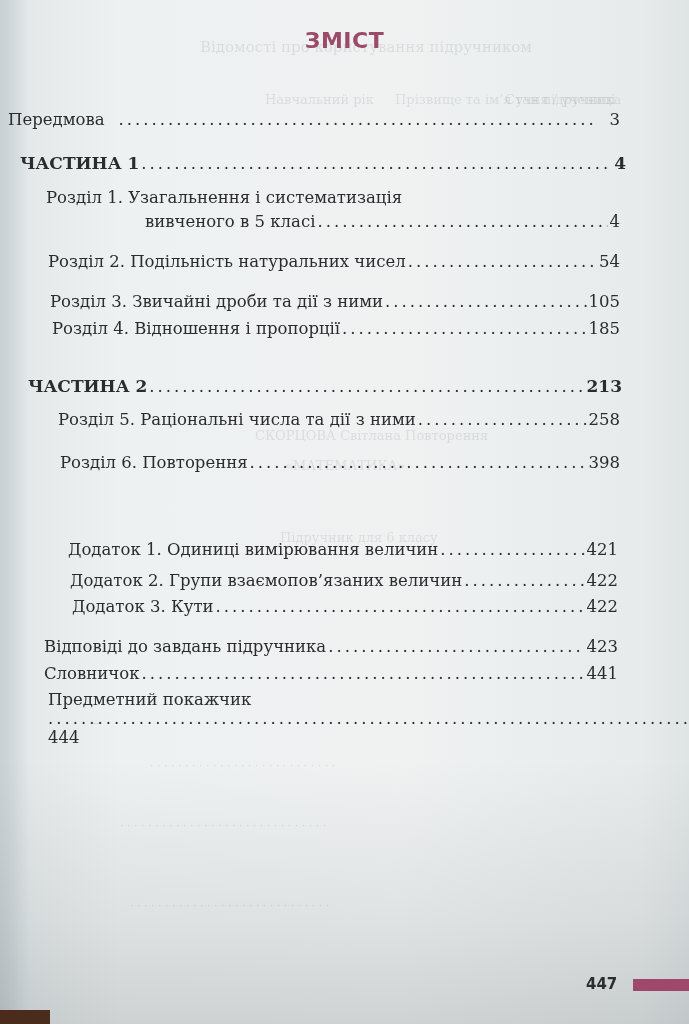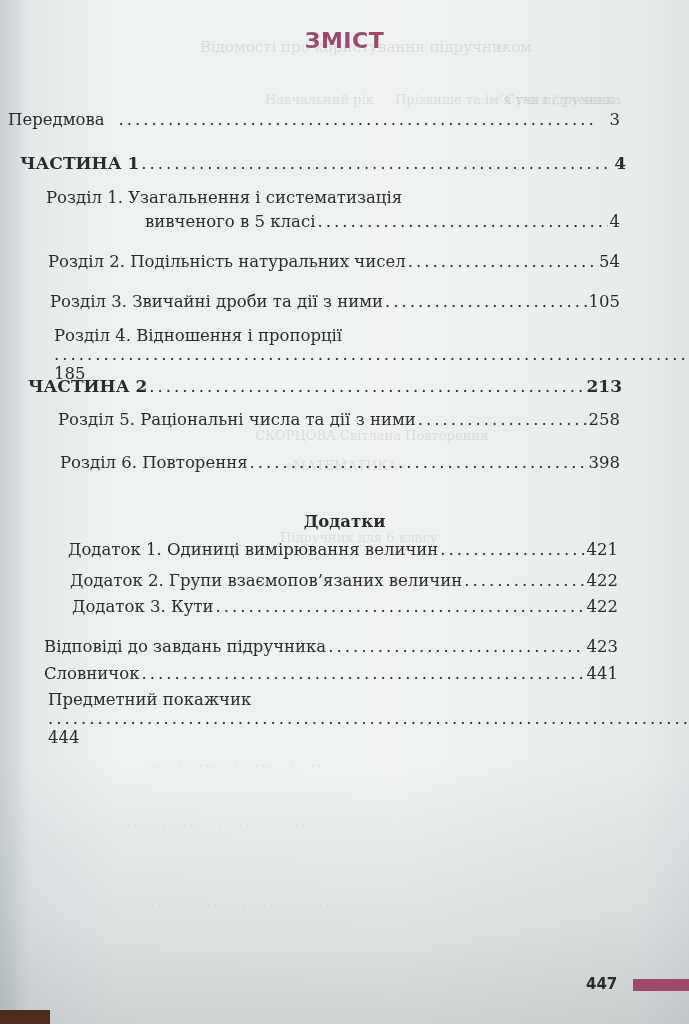--- a/index.html
+++ b/index.html
@@ -148,21 +148,21 @@
     <span class="dots"></span>
     <span class="num">54</span>
   </div>
 
   <div class="row" style="left:50px;width:570px;top:292px;">
     <span class="label">Розділ 3. Звичайні дроби та дії з ними</span>
     <span class="dots"></span>
     <span class="num">105</span>
   </div>
 
-  <div class="row" style="left:52px;width:568px;top:326px;flex-direction:column;">
+  <div class="row" style="left:52px;width:568px;top:319px;">
     <span class="label">Розділ 4. Відношення і пропорції</span>
     <span class="dots"></span>
     <span class="num">185</span>
   </div>
 
   <div class="row part" style="left:28px;width:594px;top:376px;">
     <span class="label">ЧАСТИНА 2</span>
     <span class="dots"></span>
     <span class="num">213</span>
   </div>
@@ -172,21 +172,20 @@
     <span class="dots"></span>
     <span class="num">258</span>
   </div>
 
   <div class="row" style="left:60px;width:560px;top:453px;">
     <span class="label">Розділ 6. Повторення</span>
     <span class="dots"></span>
     <span class="num">398</span>
   </div>
 
-  <div class="subhead">Додатки</div>
 
   <div class="row" style="left:68px;width:550px;top:540px;">
     <span class="label">Додаток 1. Одиниці вимірювання величин</span>
     <span class="dots"></span>
     <span class="num">421</span>
   </div>
 
   <div class="row" style="left:70px;width:548px;top:571px;">
     <span class="label">Додаток 2. Групи взаємопов’язаних величин</span>
     <span class="dots"></span>

